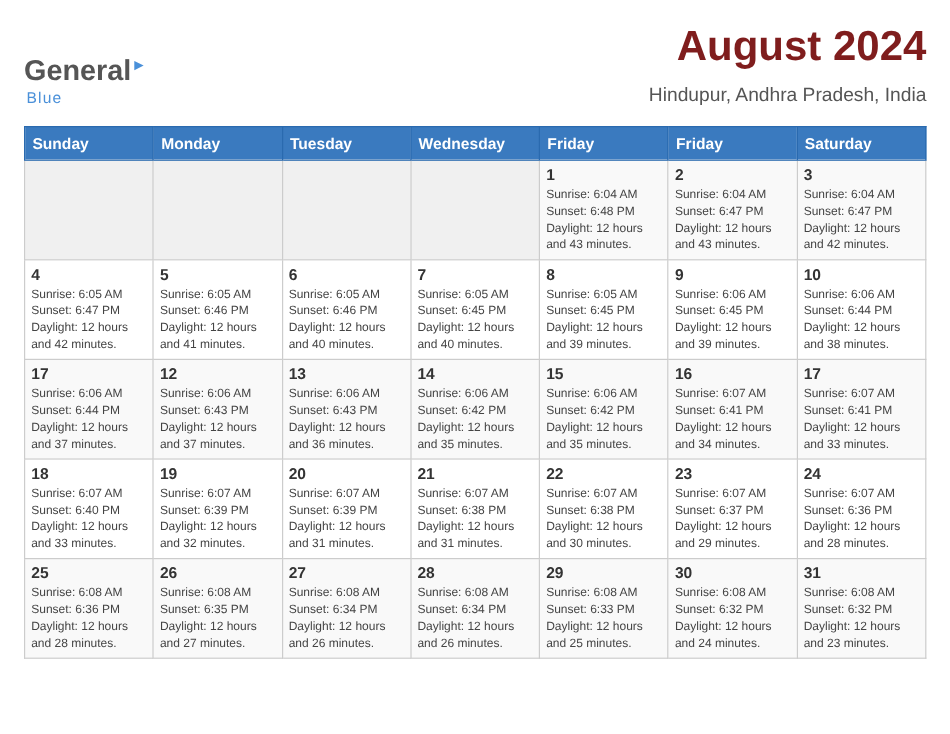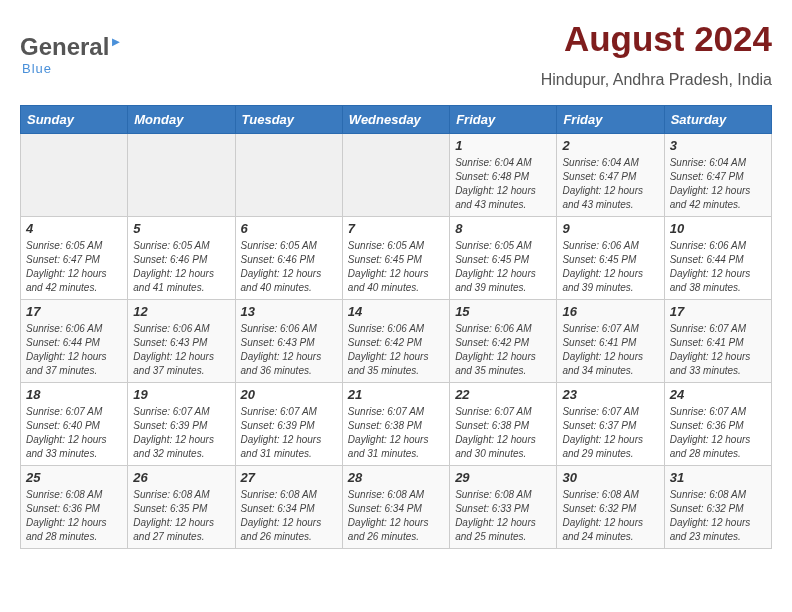--- a/index.html
+++ b/index.html
@@ -6,42 +6,41 @@
     body {
       font-family: Arial, sans-serif;
       background: #fff;
       width: 792px;
       min-height: 612px;
       padding: 20px;
     }
     .header-section {
       display: flex;
       justify-content: space-between;
-      align-items: center;
+      align-items: flex-end;
       margin-bottom: 16px;
     }
     .title-section {
       text-align: right;
     }
     .month-year {
       font-size: 35px;
       font-weight: bold;
       color: #7f1d1d;
       line-height: 1.1;
     }
     .location {
       font-size: 16px;
       color: #555;
       margin-top: 12px;
     }
     table {
       width: 100%;
       border-collapse: collapse;
       font-size: 11px;
-      font-style: italic;
     }
     thead tr th {
       background-color: #3a7abf;
       color: #fff;
       padding: 6px 6px;
       text-align: left;
       font-size: 13px;
       font-weight: bold;
       border: 1px solid #2a6aaf;
     }

